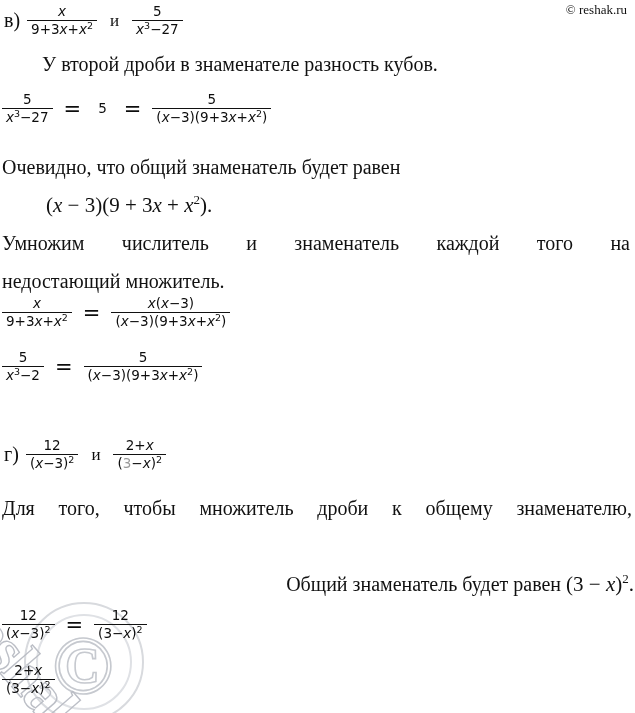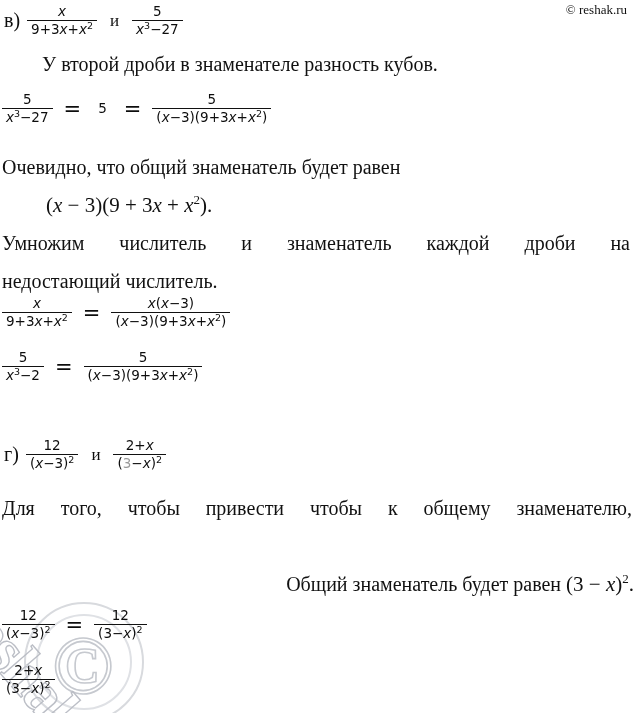--- a/index.html
+++ b/index.html
@@ -198,22 +198,22 @@
     <span class="frac">
       <span class="num">5</span>
       <span class="den">(<i class="v">x</i>−3)(9+3<i class="v">x</i>+<i class="v">x</i><sup>2</sup>)</span>
     </span>
   </div>
 
   <div class="para" style="left:2px; top:148px; width:620px;">Очевидно, что общий знаменатель будет равен</div>
 
   <div class="para inline-math" style="left:2px; top:186px;margin-left:44px;">(<i class="v">x</i> − 3)(9 + 3<i class="v">x</i> + <i class="v">x</i><sup>2</sup>).</div>
 
-  <div class="para justify" style="left:2px; top:224px; width:628px;">Умножим числитель и знаменатель каждой дроби на</div>
-  <div class="para" style="left:2px; top:262px; width:628px;">недостающий числитель.</div>
+  <div class="para justify" style="left:2px; top:224px; width:628px;">Умножим числитель и знаменатель каждой того на</div>
+  <div class="para" style="left:2px; top:262px; width:628px;">недостающий множитель.</div>
 
   <div class="mrow" style="left:2px; top:296px;">
     <span class="frac">
       <span class="num"><i class="v">x</i></span>
       <span class="den">9+3<i class="v">x</i>+<i class="v">x</i><sup>2</sup></span>
     </span>
     <span class="eq">=</span>
     <span class="frac">
       <span class="num"><i class="v">x</i>(<i class="v">x</i>−3)</span>
       <span class="den">(<i class="v">x</i>−3)(9+3<i class="v">x</i>+<i class="v">x</i><sup>2</sup>)</span>
@@ -238,21 +238,21 @@
       <span class="num">12</span>
       <span class="den">(<i class="v">x</i>−3)<sup>2</sup></span>
     </span>
     <span class="conj">и</span>
     <span class="frac">
       <span class="num">2+<i class="v">x</i></span>
       <span class="den">(<span class="faint">3</span>−<i class="v">x</i>)<sup>2</sup></span>
     </span>
   </div>
 
-  <div class="para justify" style="left:2px; top:489px; width:630px;">Для того, чтобы привести чтобы к общему знаменателю,</div>
+  <div class="para justify" style="left:2px; top:489px; width:630px;">Для того, чтобы множитель дроби к общему знаменателю,</div>
 
 
   <div class="para" style="left:2px; top:565px; width:632px;text-align:right;"><span>Общий знаменатель будет равен</span>&nbsp;<span class="inline-math">(3 − <i class="v">x</i>)<sup>2</sup>.</span></div>
 
   <div class="mrow" style="left:2px; top:608px;">
     <span class="frac">
       <span class="num">12</span>
       <span class="den">(<i class="v">x</i>−3)<sup>2</sup></span>
     </span>
     <span class="eq">=</span>

